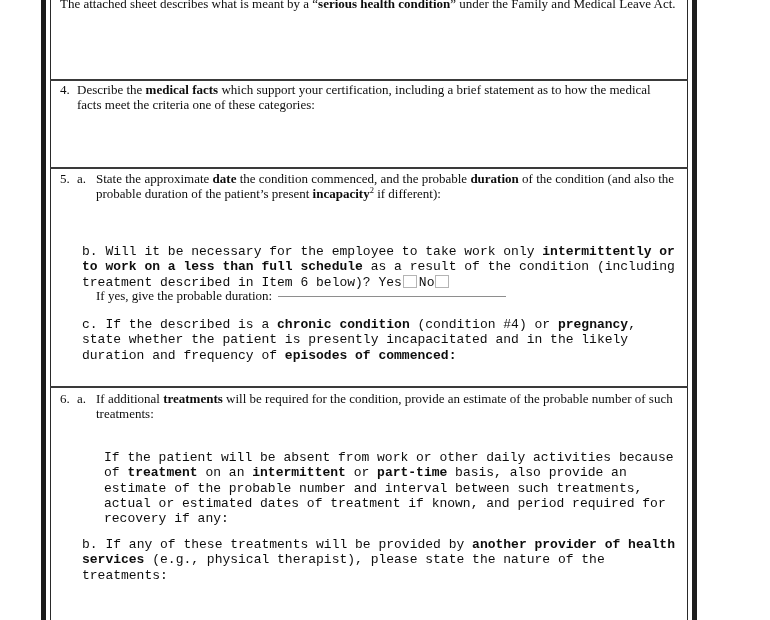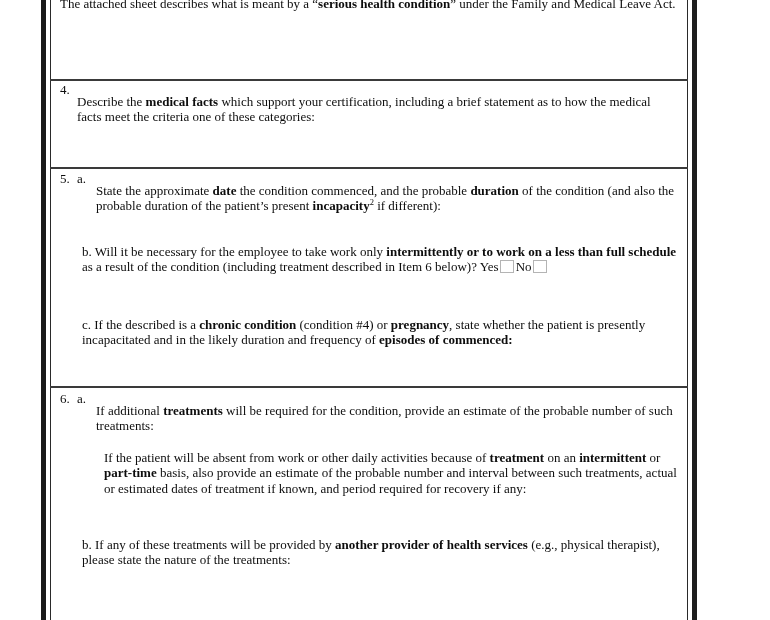--- a/index.html
+++ b/index.html
@@ -85,25 +85,25 @@
   .item-letter {
     flex: 0 0 auto;
     width: 19px;
     font-size: 13.0px;
     line-height: 15.3px;
   }
   .item-body {
     flex: 1 1 auto;
     font-size: 13.0px;
     line-height: 15.3px;
-    margin-top: 12px;
   }
 
   .indent-sub {
     padding-left: 22px;
+    font-family: Liberation Mono, monospace;
   }
   .indent-sub2 {
     padding-left: 36px;
   }
 
   sup {
     font-size: 8.5px;
     vertical-align: super;
     line-height: 0;
   }
@@ -177,20 +177,27 @@
 
   <div class="sec" style="top:244px;">
     <div class="indent-sub">
       <p>
         <span>b.</span>
         <span>Will it be necessary for the employee to take work only </span><b>intermittently or to work on a less than full schedule</b><span> as a result of the condition (including treatment described in Item 6 below)?  </span><span>Yes</span><span class="checkbox"></span><span>No</span><span class="checkbox"></span>
       </p>
     </div>
   </div>
 
+  <div class="sec" style="top:288px;">
+    <div class="indent-sub2">
+      <p>
+        <span>If yes, give the probable duration:</span><span class="ruleline"></span>
+      </p>
+    </div>
+  </div>
 
   <div class="sec" style="top:317px;">
     <div class="indent-sub">
       <p>
         <span>c.</span>
         <span>If the described is a </span><b>chronic condition</b><span> (condition #4) or </span><b>pregnancy</b><span>, state whether the patient is presently incapacitated and in the likely duration and frequency of </span><b>episodes of  commenced:</b>
       </p>
     </div>
   </div>
 

